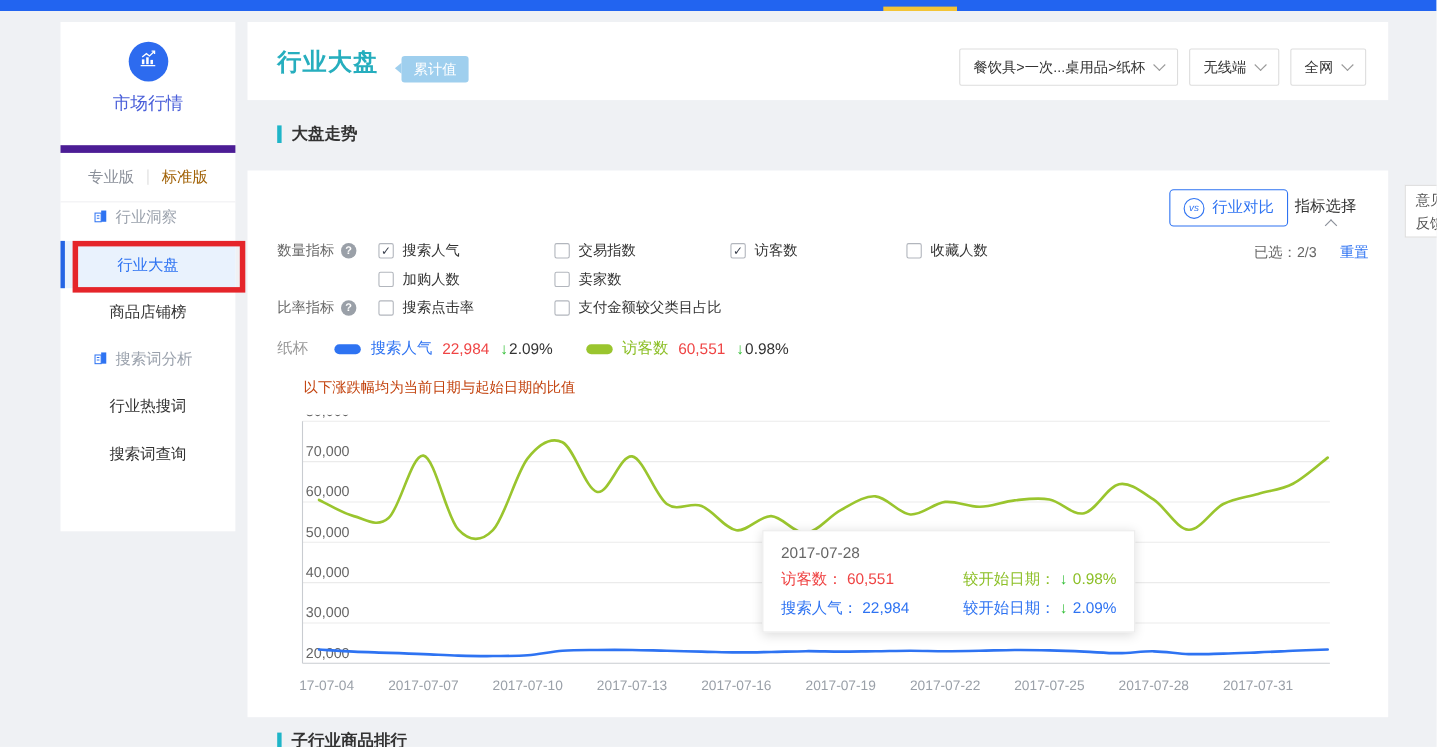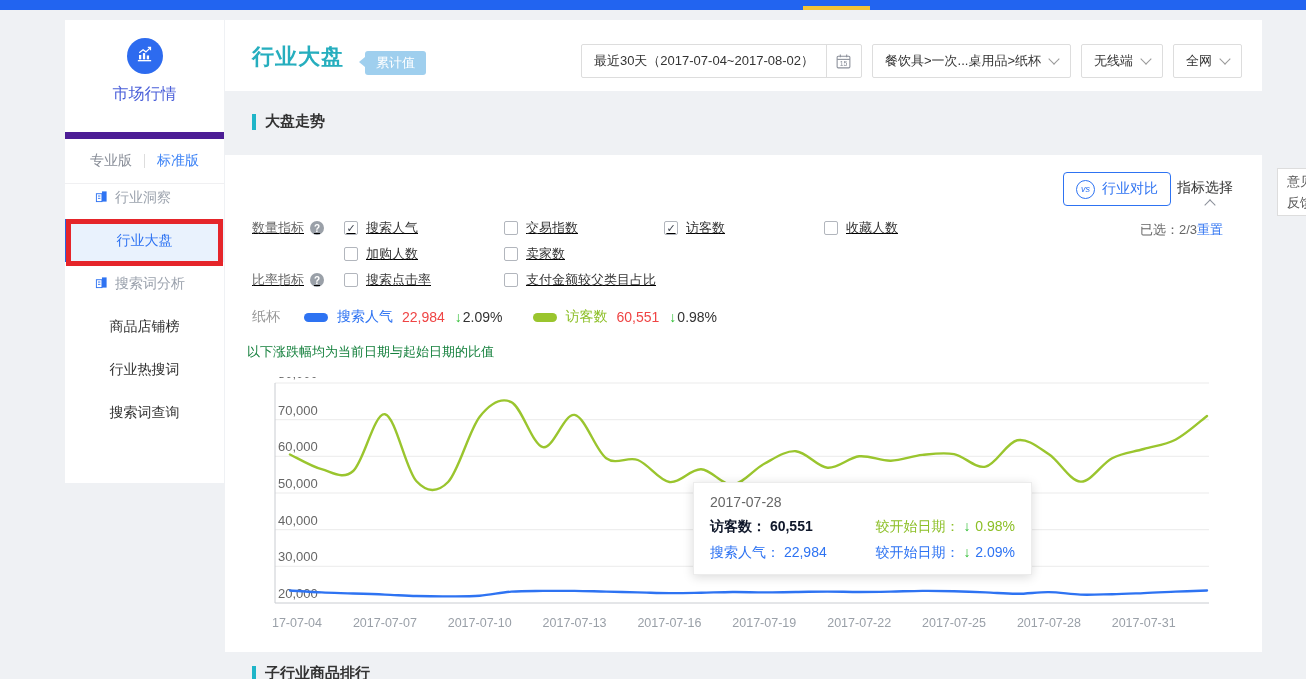--- a/index.html
+++ b/index.html
@@ -2,28 +2,28 @@
 <html><head>
 <meta charset="utf-8">
 <style>
   html,body{margin:0;padding:0;}
   body{width:1306px;height:679px;overflow:hidden;background:#eff1f4;
        font-family:"Liberation Sans","DejaVu Sans",sans-serif;position:relative;}
   .topbar{position:absolute;left:0;top:0;width:1306px;height:10px;background:#2264f0;z-index:3;}
   .topbar-ind{position:absolute;left:803px;top:6px;width:67px;height:4px;background:#f3c436;}
 
   
-  .sidebar{position:absolute;left:65px;top:20px;width:159px;height:463px;background:#fff;z-index:1;}
+  .sidebar{position:absolute;left:55px;top:20px;width:159px;height:463px;background:#fff;z-index:1;}
   .logo-circle{width:36px;height:36px;border-radius:50%;background:#2d6bef;margin:18px auto 0;
                display:flex;align-items:center;justify-content:center;}
   .app-title{text-align:center;color:#4a5fd9;font-size:16px;margin-top:10px;}
   .sb-tabs{position:absolute;left:0;top:112px;width:100%;height:44px;display:flex;align-items:center;
            justify-content:center;font-size:14px;border-top:7px solid #4c1d95;border-bottom:1px solid #f0f0f2;}
   .sb-tab{color:#8a8f99;cursor:pointer;}
-  .sb-tab.active{color:#3b82f6;}
+  .sb-tab.active{color:#a16207;}
   .sb-tab-sep{width:1px;height:14px;background:#ddd;margin:0 12px;}
   .menu{position:absolute;left:0;top:156px;width:100%;}
   .menu-row{height:43px;display:flex;align-items:center;justify-content:center;font-size:14px;color:#333;
             position:relative;cursor:pointer;}
   .menu-row.group{justify-content:flex-start;padding-left:30px;color:#9aa1ac;gap:7px;cursor:default;}
   .menu-row.active{background:#e9f2fd;color:#2e73f2;}
   .menu-row.active::before{content:"";position:absolute;left:0;top:0;width:4px;height:100%;background:#2464e4;}
 
   .annotation-box{position:absolute;left:66px;top:219px;width:157px;height:47px;
                   border:5px solid #e5252a;box-sizing:border-box;z-index:60;pointer-events:none;}
@@ -50,40 +50,40 @@
   .sec-text{font-size:15px;font-weight:bold;color:#333;}
 
   
   .chart-card{position:absolute;left:225px;top:155px;width:1037px;height:497px;background:#fff;}
   .compare-btn{position:absolute;left:838px;top:17px;height:29px;border:1px solid #2e73f2;border-radius:4px;
                color:#2e73f2;display:flex;align-items:center;padding:16px 12px;font-size:14px;gap:7px;
                background:#fff;box-sizing:border-box;cursor:pointer;}
   .vs-circle{width:17px;height:17px;border:1px solid #2e73f2;border-radius:50%;font-size:9px;font-style:italic;
              display:flex;align-items:center;justify-content:center;}
   .metric-select{position:absolute;left:952px;top:24px;font-size:14px;color:#333;display:flex;align-items:center;cursor:pointer;flex-direction:column;}
-  .metric-rows{position:absolute;left:27px;top:60px;text-decoration:underline;}
+  .metric-rows{position:absolute;left:27px;top:60px;}
   .metric-row{display:flex;height:26px;align-items:center;}
   .mg-label{width:92px;font-size:13px;color:#666;display:flex;align-items:center;gap:6px;}
   .help{width:14px;height:14px;border-radius:50%;background:#9aa0a8;color:#fff;font-size:10px;font-weight:bold;
         display:flex;align-items:center;justify-content:center;}
   .cb-item{width:160px;display:flex;align-items:center;gap:8px;font-size:13px;color:#333;cursor:pointer;}
   .cb{width:14px;height:14px;border:1px solid #b2b6bd;border-radius:2px;background:#fff;box-sizing:border-box;
       display:flex;align-items:center;justify-content:center;font-size:11px;color:#3d4350;font-weight:bold;}
-  .selected-wrap{position:absolute;left:915px;top:66px;font-size:13px;color:#666;display:flex;gap:0;}
+  .selected-wrap{position:absolute;left:915px;top:66px;font-size:13px;color:#666;display:flex;gap:21px;}
   .reset{color:#2e73f2;cursor:pointer;}
 
   .legend-row{position:absolute;left:27px;top:153px;display:flex;align-items:center;font-size:14px;}
   .legend-cat{color:#999;margin-right:24px;}
   .legend-entry{display:flex;align-items:center;margin-right:30px;}
   .pill{width:24px;height:9px;border-radius:5px;margin-right:9px;}
   .l-name{margin-right:9px;}
   .l-val{color:#ef4444;margin-right:10px;}
   .l-change{color:#333;}
   .arr{color:#2fbe33;font-weight:bold;margin-right:1px;}
-  .chart-note{position:absolute;left:22px;top:188px;font-size:13px;color:#15803d;font-family:Liberation Mono, monospace;}
+  .chart-note{position:absolute;left:51px;top:188px;font-size:13px;color:#c2410c;font-family:Liberation Mono, monospace;}
   .trend-svg{position:absolute;left:47px;top:222px;}
 
   .tooltip{position:absolute;left:468px;top:327px;width:339px;height:93px;background:#fff;z-index:5;
            border:1px solid #ececec;box-shadow:0 2px 10px rgba(0,0,0,0.15);box-sizing:border-box;padding:11px 16px;}
   .tt-date{color:#666;font-size:14px;}
   .tt-row{display:flex;justify-content:space-between;font-size:14px;margin-top:8px;}
 
   .feedback{position:absolute;left:1277px;top:168px;width:44px;height:48px;background:#fff;border:1px solid #ddd;
             font-size:13px;color:#555;line-height:21px;padding:2px 0 0 9px;box-sizing:border-box;z-index:2;cursor:pointer;}
 </style>
@@ -119,59 +119,47 @@
             <rect x="1.5" y="4" width="6" height="8.5" fill="none" stroke="#2e73f2"></rect>
             <rect x="7.5" y="1.5" width="5" height="11" fill="#2e73f2"></rect>
             <line x1="3.2" y1="6.5" x2="5.8" y2="6.5" stroke="#2e73f2"></line>
             <line x1="3.2" y1="9" x2="5.8" y2="9" stroke="#2e73f2"></line>
           </svg></span>
         <span>行业洞察</span>
       </div>
       <div class="menu-row active">
         <span>行业大盘</span>
       </div>
+      <div class="menu-row">
+        <span>商品店铺榜</span>
+      </div>
       <div class="menu-row group">
         <span><svg width="13" height="13" viewBox="0 0 14 14">
             <rect x="1.5" y="4" width="6" height="8.5" fill="none" stroke="#2e73f2"></rect>
             <rect x="7.5" y="1.5" width="5" height="11" fill="#2e73f2"></rect>
             <line x1="3.2" y1="6.5" x2="5.8" y2="6.5" stroke="#2e73f2"></line>
             <line x1="3.2" y1="9" x2="5.8" y2="9" stroke="#2e73f2"></line>
           </svg></span>
         <span>搜索词分析</span>
       </div>
       <div class="menu-row">
-        <span>商品店铺榜</span>
-      </div>
-      <div class="menu-row">
         <span>行业热搜词</span>
       </div>
       <div class="menu-row">
         <span>搜索词查询</span>
       </div>
     </div>
 </div>
 
 <div class="annotation-box"></div>
 
 <div class="header-card">
   <div class="page-title">行业大盘</div>
   <div class="title-badge">累计值</div>
   <div class="filters">
-    <div class="filter-box date-group">
-      <span class="date-text">最近30天（2017-07-04~2017-08-02）</span>
-      <span class="cal-seg">
-        <svg width="17" height="17" viewBox="0 0 16 16">
-          <rect x="2" y="3" width="12" height="11" rx="1" fill="none" stroke="#8a8f99"></rect>
-          <line x1="2" y1="6" x2="14" y2="6" stroke="#8a8f99"></line>
-          <line x1="5" y1="1.5" x2="5" y2="4" stroke="#8a8f99"></line>
-          <line x1="11" y1="1.5" x2="11" y2="4" stroke="#8a8f99"></line>
-          <text x="8" y="12.6" font-size="6.5" text-anchor="middle" fill="#8a8f99">15</text>
-        </svg>
-      </span>
-    </div>
     <div class="filter-box">
       <span>餐饮具&gt;一次...桌用品&gt;纸杯</span>
       <span class="chev"></span>
     </div>
     <div class="filter-box">
       <span>无线端</span>
       <span class="chev"></span>
     </div>
     <div class="filter-box">
       <span>全网</span>
@@ -294,21 +282,21 @@
       <text x="682.0" y="250" font-size="12.5" fill="#9aa0a8" text-anchor="middle">2017-07-25</text>
       <text x="776.9" y="250" font-size="12.5" fill="#9aa0a8" text-anchor="middle">2017-07-28</text>
       <text x="871.7" y="250" font-size="12.5" fill="#9aa0a8" text-anchor="middle">2017-07-31</text>
       <path d="M18.0,77.5C23.3,79.9,39.1,89.4,49.6,92.2C60.2,94.9,70.7,103.2,81.2,94.0C91.8,84.8,102.3,35.5,112.9,37.2C123.4,38.9,133.9,93.0,144.5,104.3C155.0,115.6,165.6,115.8,176.1,105.0C186.6,94.2,197.2,53.1,207.7,39.7C218.3,26.4,228.8,20.0,239.3,25.1C249.9,30.1,260.4,68.0,271.0,70.2C281.5,72.3,292.0,36.1,302.6,37.9C313.1,39.7,323.7,73.7,334.2,81.2C344.7,88.7,355.3,79.0,365.8,83.0C376.4,87.0,386.9,103.5,397.4,105.0C408.0,106.5,418.5,91.7,429.1,92.2C439.6,92.6,450.1,108.5,460.7,107.6C471.2,106.6,481.8,92.2,492.3,86.7C502.8,81.1,513.4,73.5,523.9,74.2C534.5,74.9,545.0,89.8,555.5,90.7C566.1,91.6,576.6,80.5,587.2,79.3C597.7,78.2,608.2,84.0,618.8,83.7C629.3,83.5,639.9,79.0,650.4,77.9C660.9,76.8,671.5,75.2,682.0,77.1C692.6,79.1,703.1,91.9,713.6,89.6C724.2,87.3,734.7,65.2,745.3,63.2C755.8,61.2,766.3,70.4,776.9,77.3C787.4,84.2,798.0,104.0,808.5,104.6C819.0,105.3,829.6,86.6,840.1,81.2C850.7,75.7,861.2,75.1,871.7,72.0C882.3,68.9,892.8,68.3,903.4,62.8C913.9,57.3,929.7,43.0,935.0,39.0" fill="none" stroke="#9ac52e" stroke-width="2.4" stroke-linecap="round"></path>
       <path d="M18.0,213.5C23.3,213.8,39.1,214.9,49.6,215.4C60.2,215.9,70.7,216.1,81.2,216.5C91.8,216.8,102.3,217.1,112.9,217.6C123.4,218.0,133.9,218.7,144.5,219.0C155.0,219.3,165.6,219.5,176.1,219.4C186.6,219.3,197.2,219.5,207.7,218.7C218.3,217.9,228.8,215.4,239.3,214.6C249.9,213.8,260.4,214.0,271.0,213.9C281.5,213.8,292.0,213.8,302.6,213.9C313.1,214.0,323.7,214.4,334.2,214.6C344.7,214.9,355.3,215.1,365.8,215.4C376.4,215.6,386.9,216.0,397.4,216.1C408.0,216.2,418.5,215.9,429.1,215.7C439.6,215.5,450.1,215.1,460.7,215.0C471.2,214.9,481.8,215.4,492.3,215.4C502.8,215.4,513.4,215.1,523.9,215.0C534.5,214.9,545.0,214.6,555.5,214.6C566.1,214.6,576.6,215.0,587.2,215.0C597.7,215.0,608.2,214.8,618.8,214.6C629.3,214.4,639.9,214.0,650.4,213.9C660.9,213.8,671.5,214.0,682.0,214.3C692.6,214.5,703.1,214.9,713.6,215.4C724.2,215.8,734.7,216.9,745.3,216.8C755.8,216.8,766.3,214.9,776.9,215.1C787.4,215.2,798.0,217.2,808.5,217.6C819.0,217.9,829.6,217.4,840.1,217.2C850.7,217.0,861.2,216.5,871.7,216.1C882.3,215.7,892.8,215.1,903.4,214.6C913.9,214.2,929.7,213.7,935.0,213.5" fill="none" stroke="#2e73f2" stroke-width="2.4" stroke-linecap="round"></path>
     </svg>
 
   <div class="tooltip">
     <div class="tt-date">2017-07-28</div>
   <div class="tt-row">
-        <span style="color: #0f172a; font-weight: bold;">访客数： 60,551</span>
+        <span style="color: #ef4444;">访客数： 60,551</span>
         <span style="color: rgb(140, 191, 38);">较开始日期： <span class="arr">↓</span> 0.98%</span>
       </div>
       <div class="tt-row">
         <span style="color: rgb(46, 115, 242);">搜索人气： 22,984</span>
         <span style="color: rgb(46, 115, 242); text-align: right;">较开始日期： <span class="arr">↓</span> 2.09%</span>
       </div>
     </div>
 </div>
 
 <div class="section-title" style="left:252px;top:664px;">

